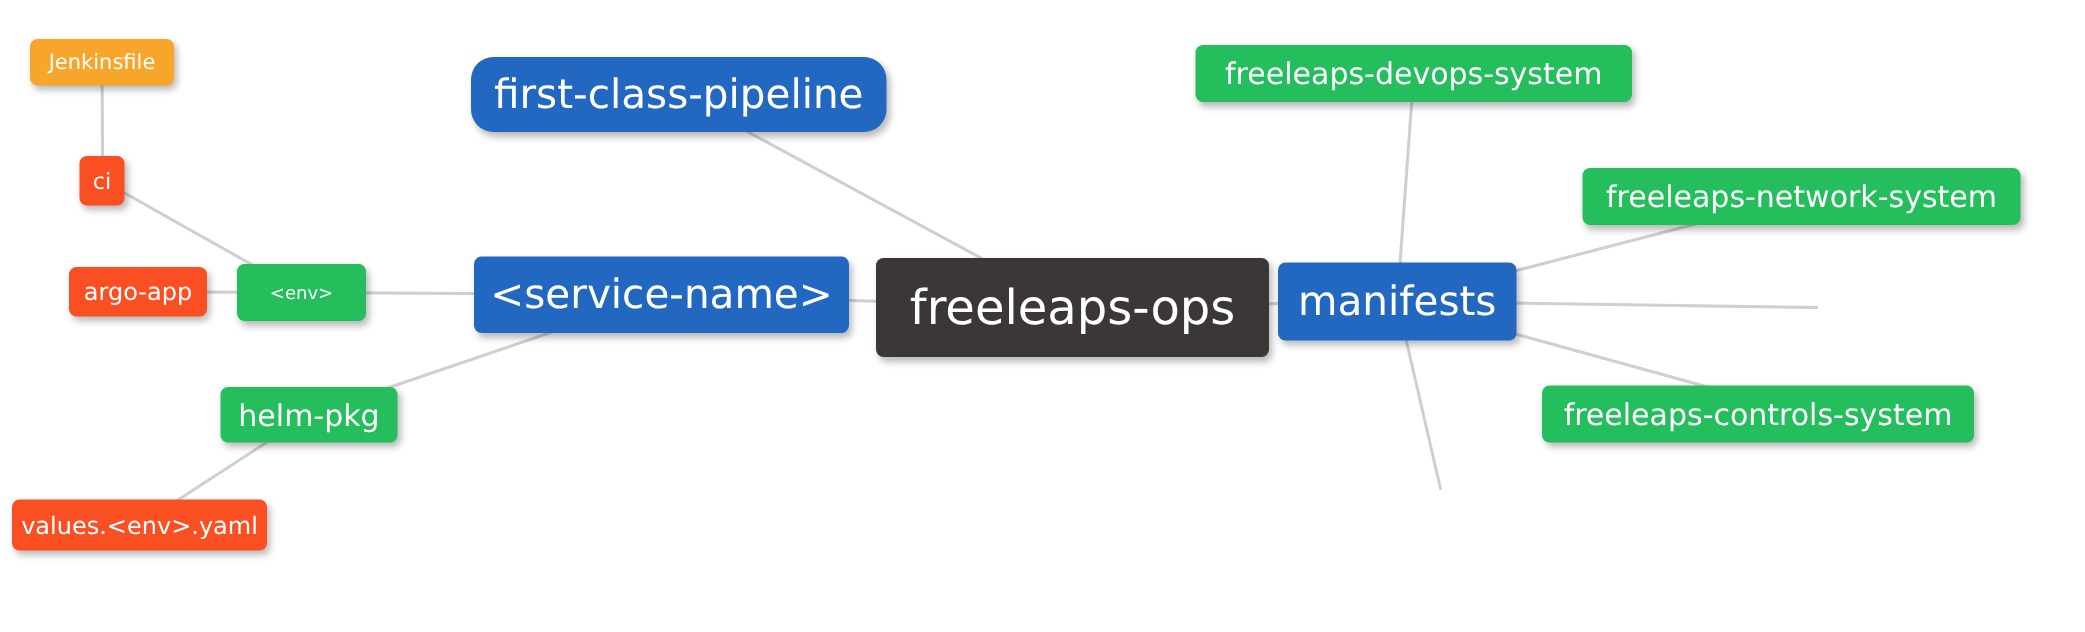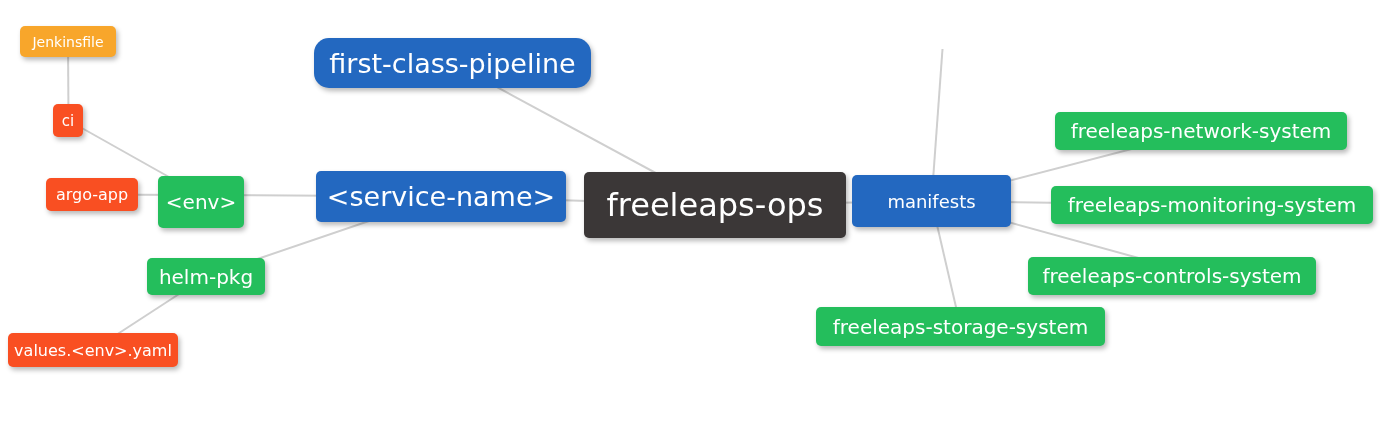--- a/index.html
+++ b/index.html
@@ -39,27 +39,27 @@
   }
   .c-root    { background: var(--root,    #3b3737); }
   .c-primary { background: var(--primary, #2368c0); }
   .c-success { background: var(--success, #24be5c); }
   .c-warning { background: var(--warning, #f8a62b); }
   .c-danger  { background: var(--danger,  #f94f22); }
 
   .pos-jenkinsfile          { left: 20px;   top: 26px;  width: 96px;  height: 31px; font-size: 14px; }
   .pos-ci                   { left: 53px;   top: 104px; width: 30px;  height: 33px; font-size: 15px; }
   .pos-argo-app             { left: 46px;   top: 178px; width: 92px;  height: 33px; font-size: 16px; }
-  .pos-env                  { left: 158px;  top: 176px; width: 86px;  height: 52px; font-size: 20px; }
+  .pos-env                  { left: 158px;  top: 176px; width: 86px;  height: 38px; font-size: 12px; }
   .pos-helm-pkg             { left: 147px;  top: 258px; width: 118px; height: 37px; font-size: 20px; }
   .pos-values-env-yaml      { left: 8px;    top: 333px; width: 170px; height: 34px; font-size: 16px; }
   .pos-first-class-pipeline { left: 314px;  top: 38px;  width: 277px; height: 50px; font-size: 27px; border-radius: 15px; }
   .pos-service-name         { left: 316px;  top: 171px; width: 250px; height: 51px; font-size: 27px; }
   .pos-freeleaps-ops        { left: 584px;  top: 172px; width: 262px; height: 66px; font-size: 32px; }
-  .pos-manifests            { left: 852px;  top: 175px; width: 159px; height: 52px; font-size: 18px; }
+  .pos-manifests            { left: 852px;  top: 175px; width: 159px; height: 52px; font-size: 27px; }
   .pos-devops-system        { left: 797px;  top: 30px;  width: 291px; height: 38px; font-size: 20px; }
   .pos-network-system       { left: 1055px; top: 112px; width: 292px; height: 38px; font-size: 20px; }
   .pos-monitoring-system    { left: 1051px; top: 186px; width: 322px; height: 38px; font-size: 20px; }
   .pos-controls-system      { left: 1028px; top: 257px; width: 288px; height: 38px; font-size: 20px; }
   .pos-storage-system       { left: 816px;  top: 307px; width: 289px; height: 39px; font-size: 20px; }
 </style>
 </head>
 <body>
 
 <div class="canvas">
@@ -93,21 +93,20 @@
   <div class="node c-danger pos-values-env-yaml">values.&lt;env&gt;.yaml</div>
 
   <div class="node c-primary pos-first-class-pipeline">first-class-pipeline</div>
 
   <div class="node c-primary pos-service-name">&lt;service-name&gt;</div>
 
   <div class="node c-root pos-freeleaps-ops">freeleaps-ops</div>
 
   <div class="node c-primary pos-manifests">manifests</div>
 
+  <div class="node c-success pos-devops-system">freeleaps-devops-system</div>
 
   <div class="node c-success pos-network-system">freeleaps-network-system</div>
 
-  <div class="node c-success pos-monitoring-system">freeleaps-monitoring-system</div>
 
   <div class="node c-success pos-controls-system">freeleaps-controls-system</div>
 
-  <div class="node c-success pos-storage-system">freeleaps-storage-system</div>
 </div>
 
 </body></html>

